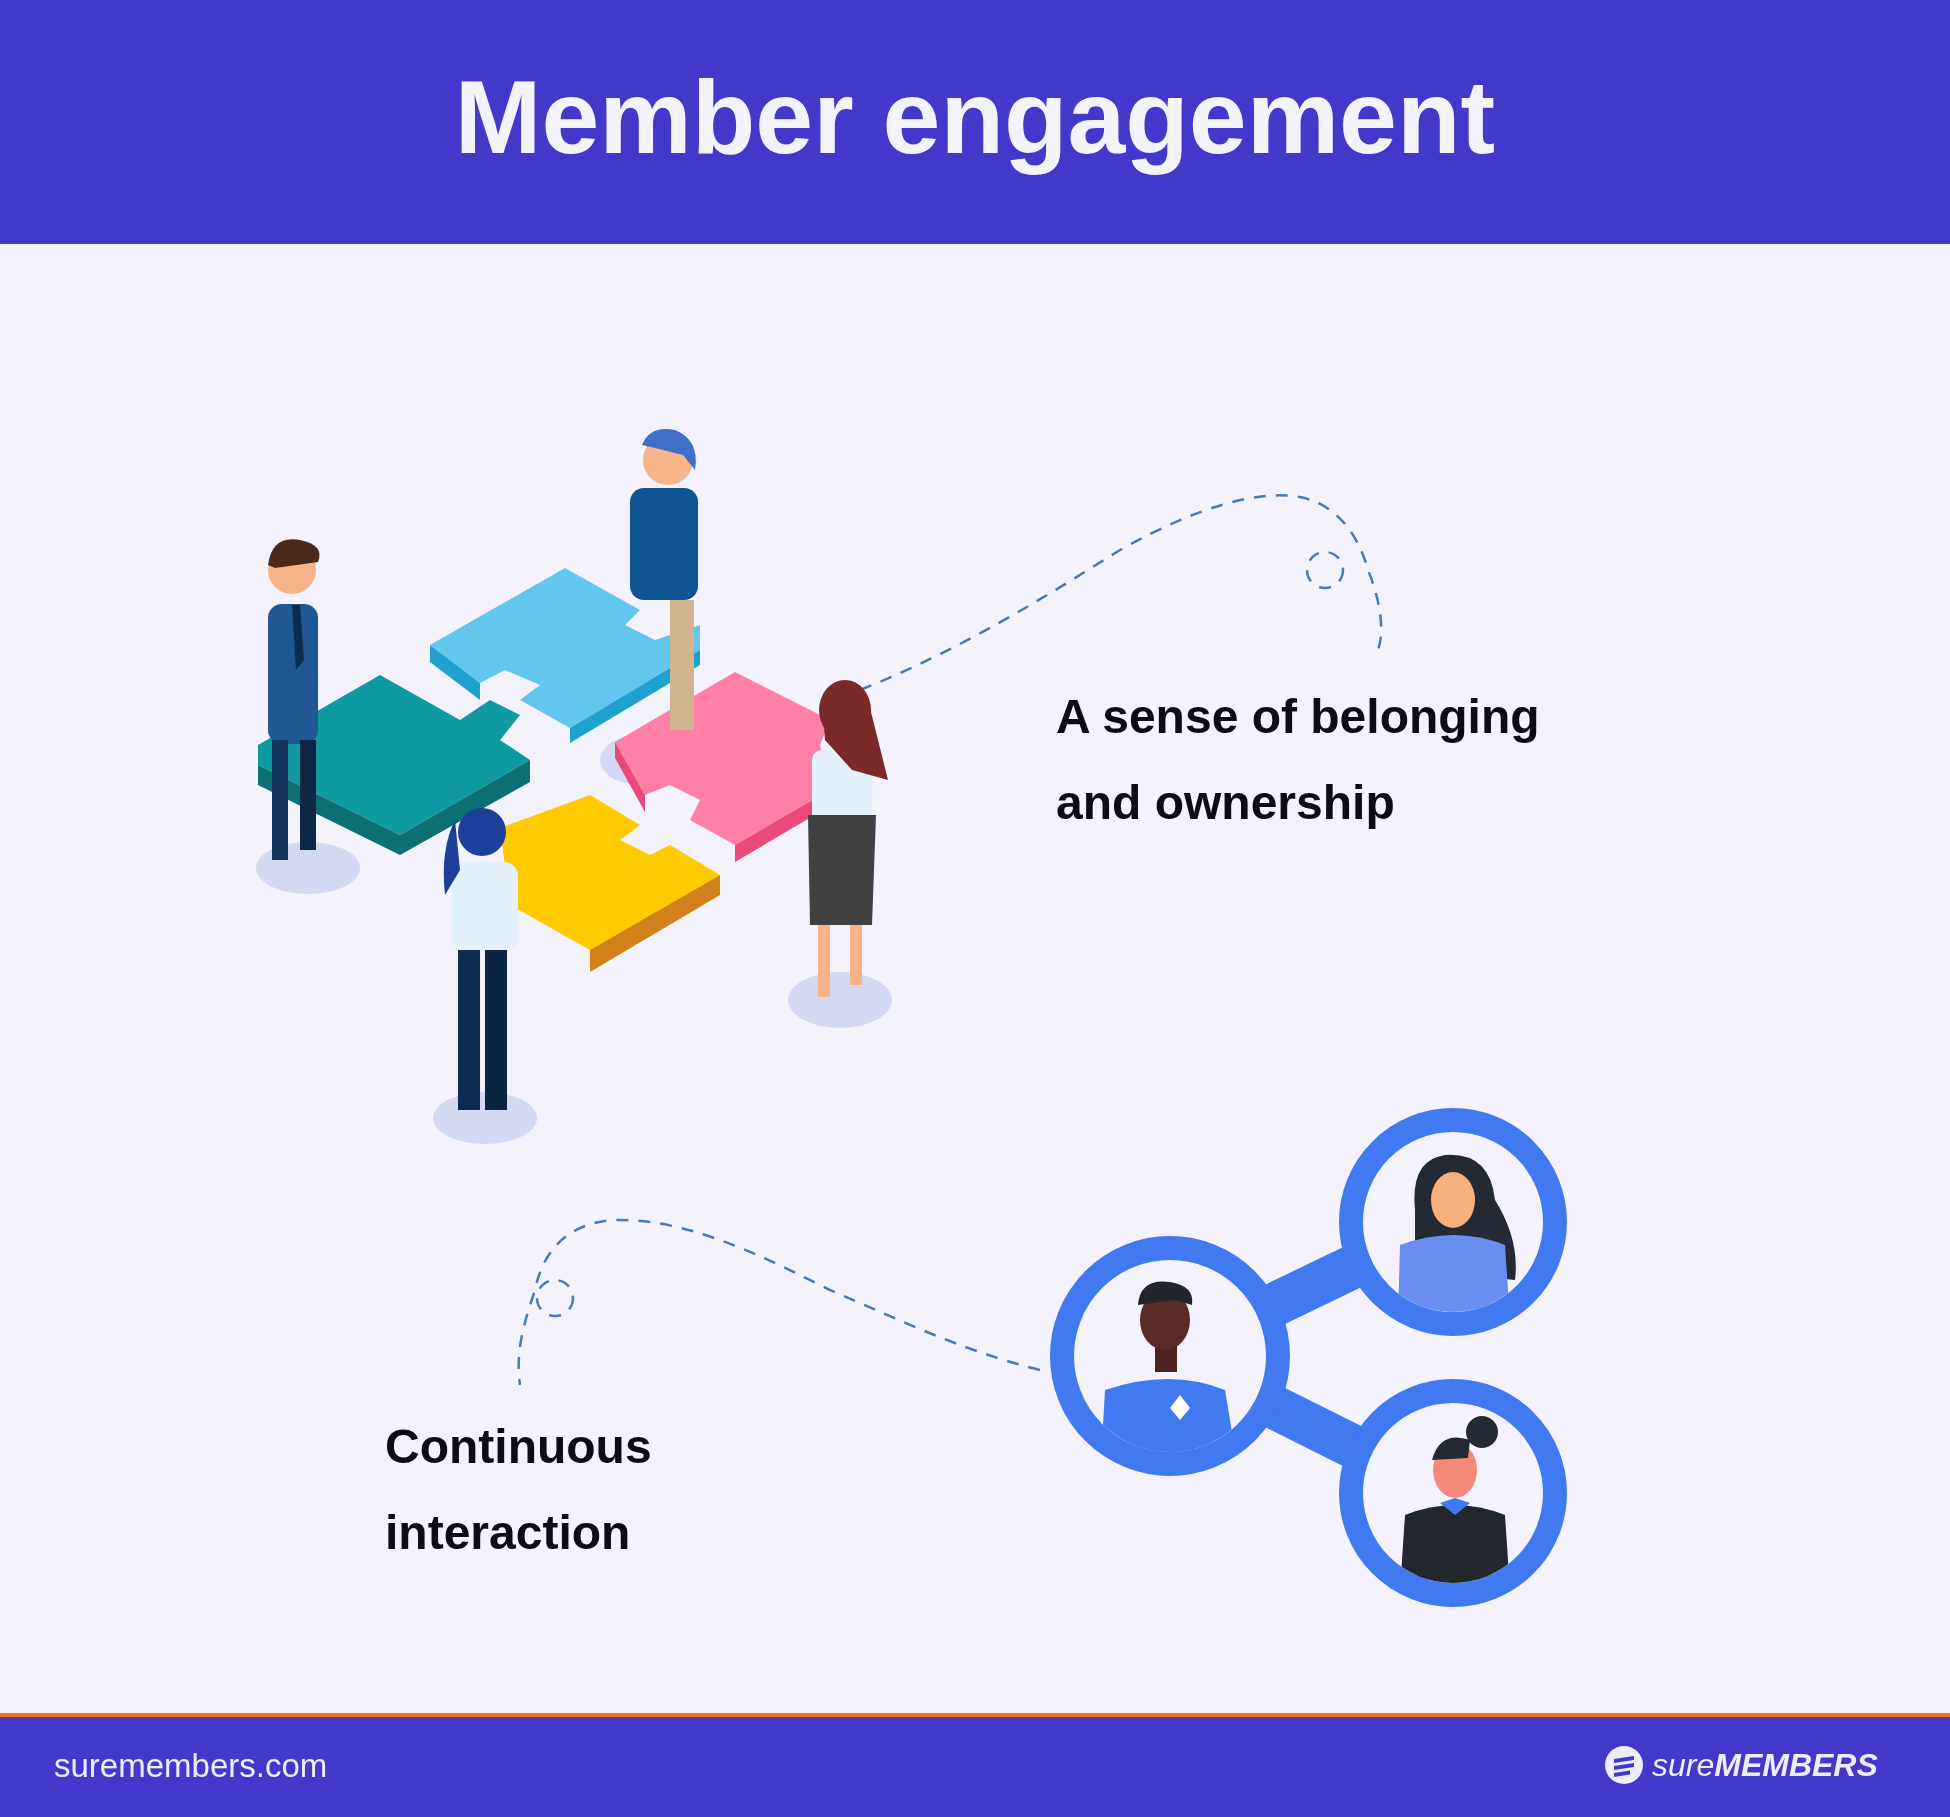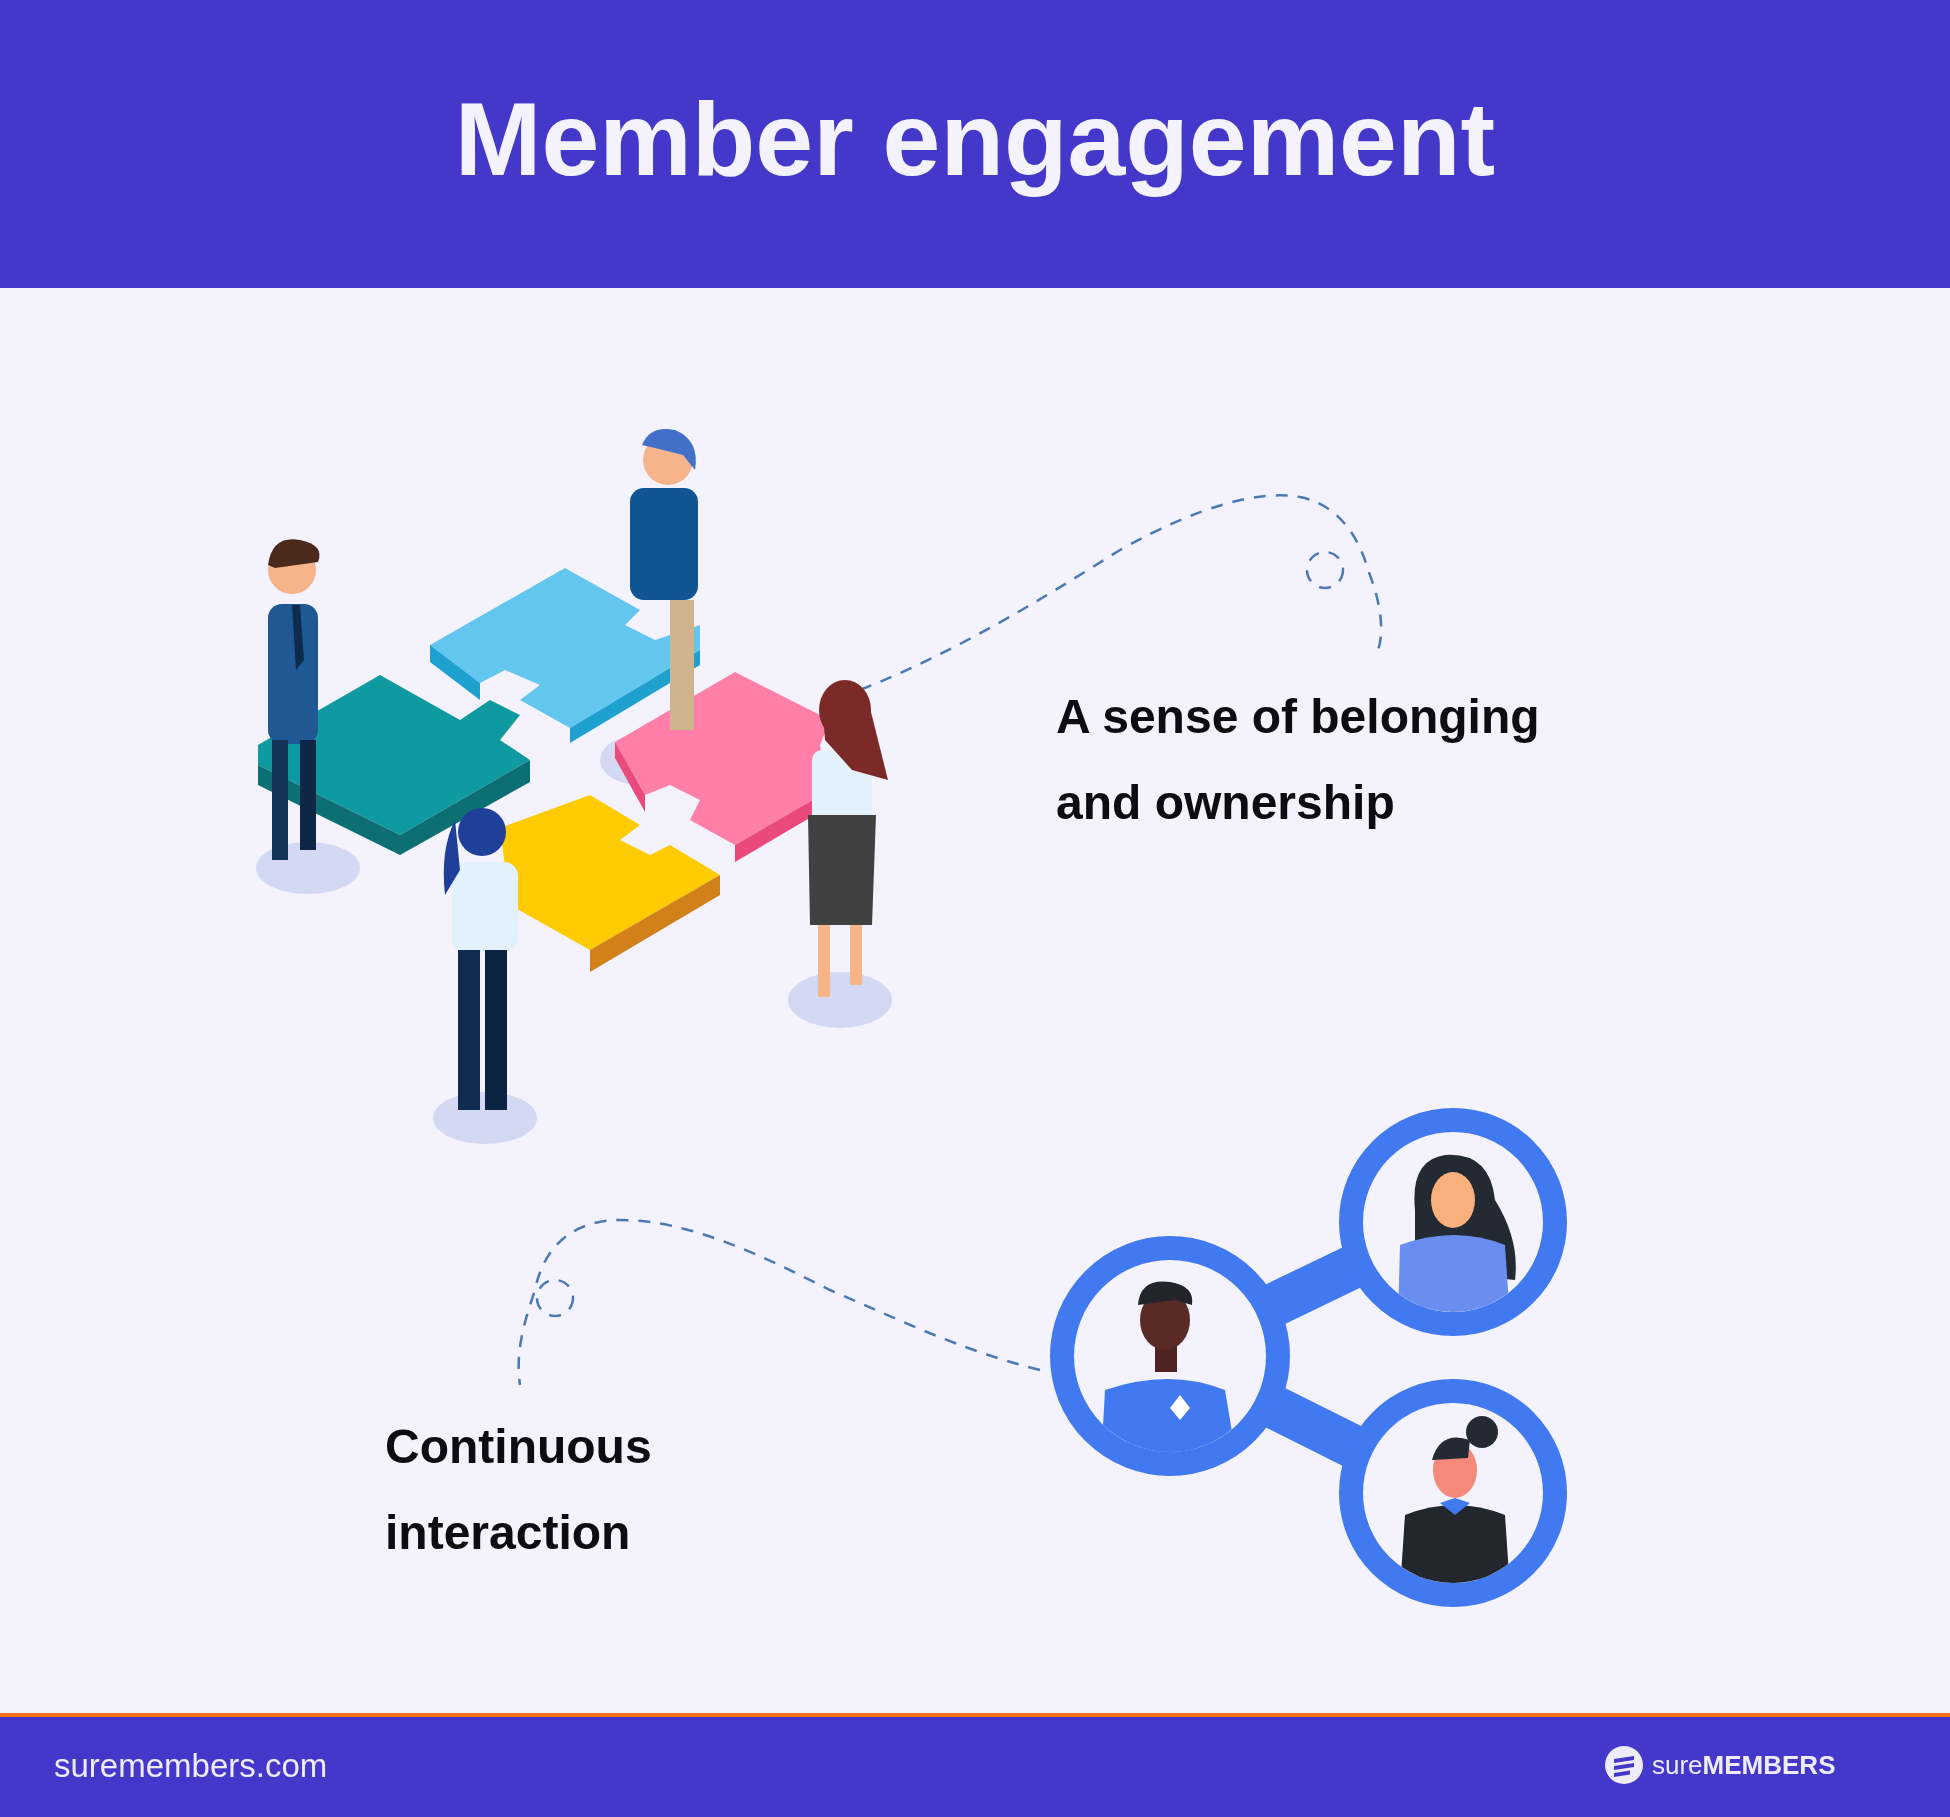--- a/index.html
+++ b/index.html
@@ -3,21 +3,21 @@
   <meta charset="utf-8">
   <style>
     * { box-sizing: border-box; margin: 0; padding: 0; }
     html, body { width: 1950px; height: 1817px; overflow: hidden; }
     body {
       background: #f4f3fd;
       font-family: "Liberation Sans", "DejaVu Sans", sans-serif;
       position: relative;
     }
     .header {
-      position: absolute; left: 0; top: 0; width: 1950px; height: 288px;
+      position: absolute; left: 0; top: 0; width: 1950px; height: 244px;
       background: #4338c9;
       display: flex; align-items: center; justify-content: center;
     }
     .title {
       color: #f4f3fd; font-size: 104px; font-weight: 700; letter-spacing: 0px;
       margin-top: -10px;
     }
     .content {
       position: absolute; left: 0; top: 288px; width: 1950px; height: 1425px;
       background: #f4f3fd;
@@ -28,21 +28,21 @@
       border-top: 4px solid #f97316;
     }
     .footer-url {
       position: absolute; left: 54px; top: 30px;
       color: #eeecfb; font-size: 33px; font-weight: 400;
     }
     .brand {
       position: absolute; left: 1604px; top: 28px; display: flex; align-items: center; gap: 8px;
     }
     .brand-icon { width: 40px; height: 40px; }
-    .brand-text { color: #eeecfb; font-size: 26px; }
+    .brand-text { color: #eeecfb; font-size: 32px; font-style: italic; }
     .brand-text .light { font-weight: 400; }
     .brand-text .bold { font-weight: 700; }
     .caption {
       position: absolute; color: #0c0c12; font-weight: 700; font-size: 48px; line-height: 86px;
     }
     .cap1 { left: 1056px; top: 674px; }
     .cap2 { left: 385px; top: 1404px; }
     svg.layer { position: absolute; left: 0; top: 0; }
   </style>
 </head>

